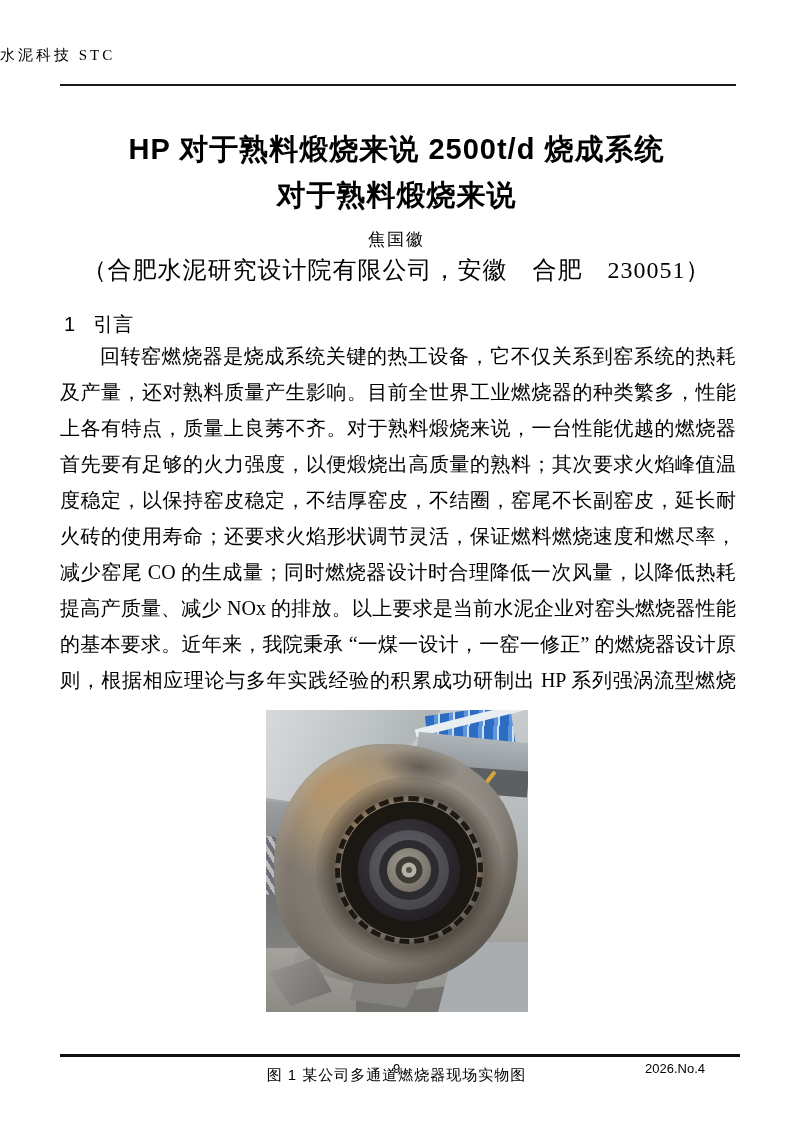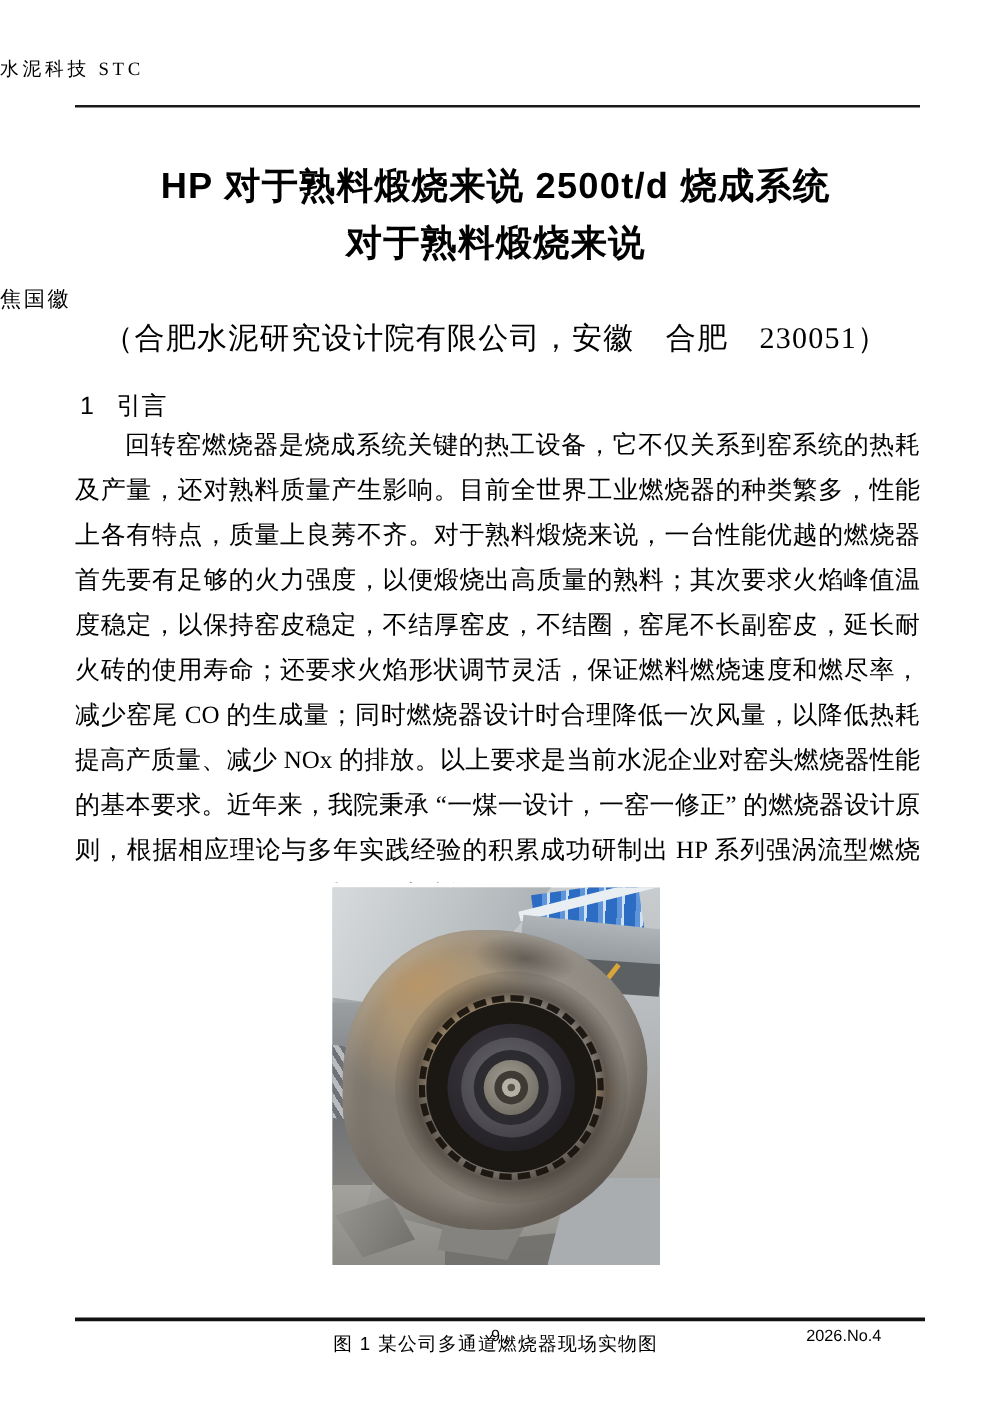--- a/index.html
+++ b/index.html
@@ -15,21 +15,21 @@
   }
   .header-rule {
     position:absolute; top:84px; left:60px; width:676px; height:2px; background:#1a1a1a;
   }
   .article-title {
     position:absolute; top:126px; left:40px; width:713px; text-align:center;
     font-family:"Liberation Sans", sans-serif; font-weight:700;
     font-size:29px; line-height:46px; letter-spacing:1px;
   }
   .author-line {
-    position:absolute; top:228px; left:0; width:100%; text-align:left;
+    position:absolute; top:228px; left:0; width:100%; text-align:center;
     font-size:17px; letter-spacing:2px;
   }
   .affiliation-line {
     position:absolute; top:254px; left:0; width:100%; text-align:center;
     font-size:24px; letter-spacing:1px;
   }
   .section-heading {
     position:absolute; top:311px; left:64px;
     font-family:"Liberation Sans", sans-serif; font-weight:400; font-size:20px;
   }

